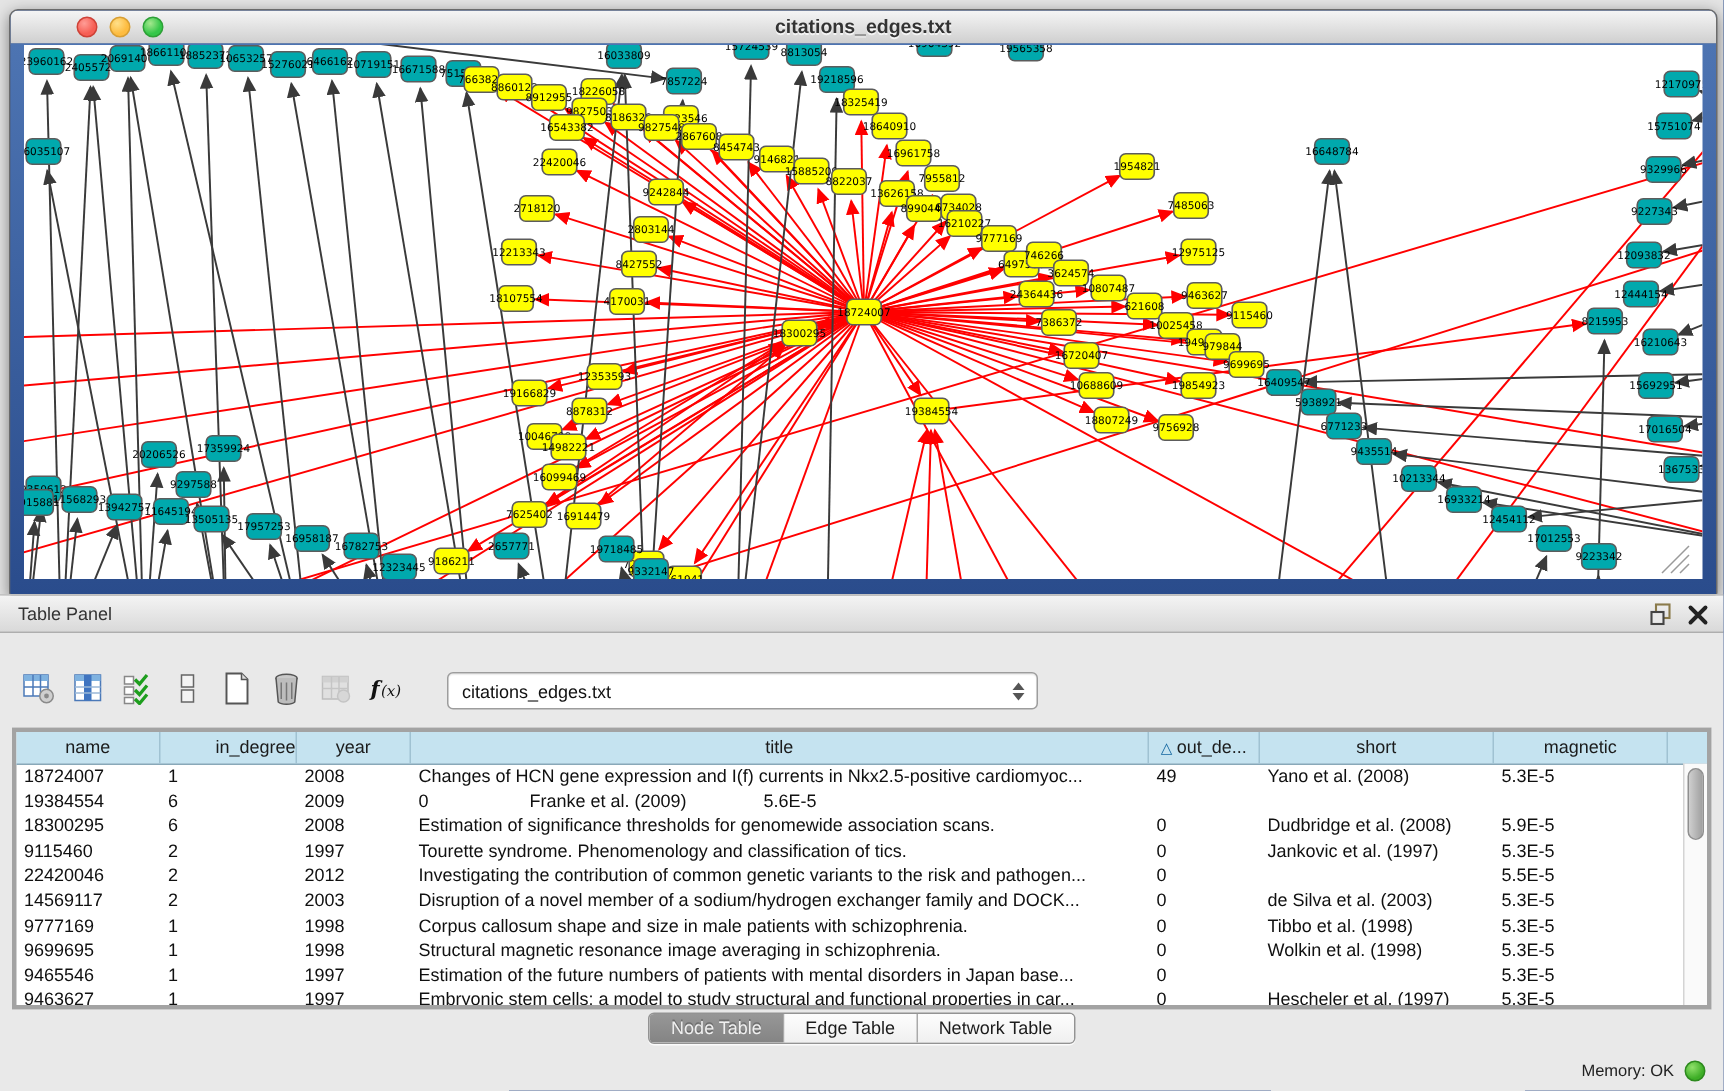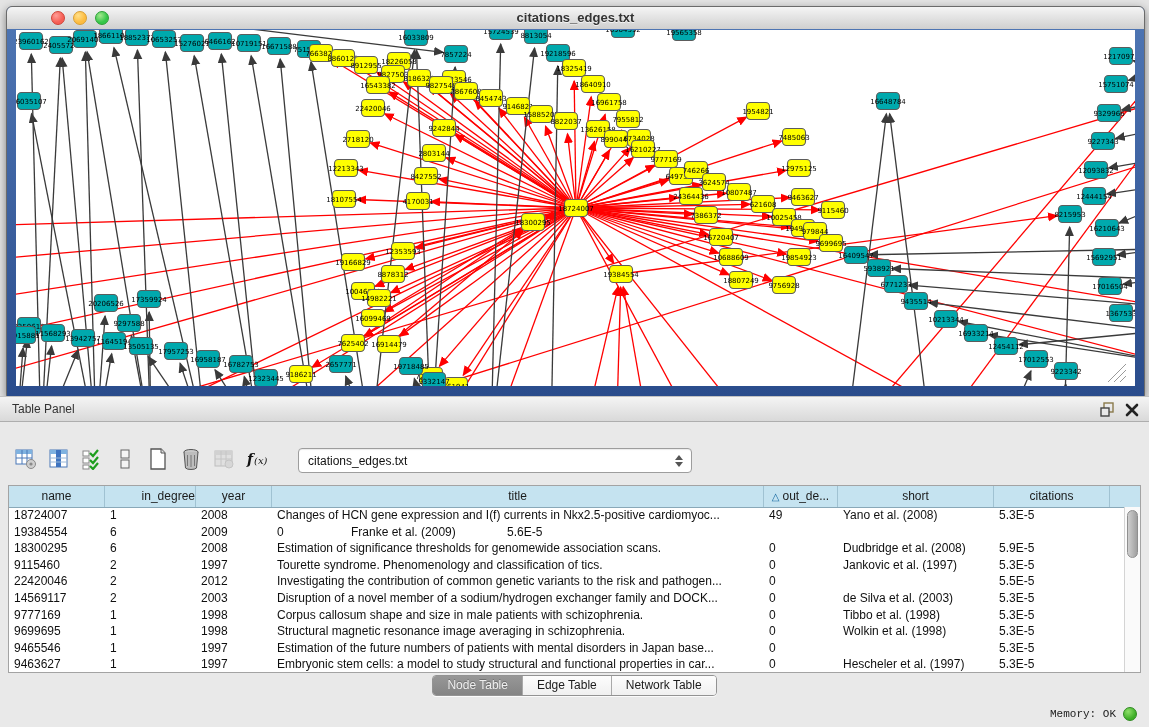--- a/index.html
+++ b/index.html
@@ -21,35 +21,35 @@
   .ph-icons{position:absolute;right:10px;top:5px;display:flex;gap:10px;align-items:center;}
   .panel-body{position:absolute;left:0;top:422px;width:1149px;height:305px;background:#e9e9e9;}
   .toolbar{position:absolute;left:14px;top:22px;height:30px;display:flex;align-items:center;gap:9px;}
   .tb-btn{width:24px;height:24px;display:flex;align-items:center;justify-content:center;}
   .combobox{margin-left:12px;width:392px;height:23px;background:#fff;border:1px solid #9d9d9d;border-radius:4px;display:flex;align-items:center;position:relative;box-shadow:inset 0 1px 1px rgba(0,0,0,.08);}
   .combobox .cb-text{font-size:12px;color:#111;padding-left:9px;flex:1;}
   .cb-arrows{width:16px;display:flex;flex-direction:column;align-items:center;gap:2px;padding-right:4px;}
   .cb-arrows i{display:block;width:0;height:0;border-left:4px solid transparent;border-right:4px solid transparent;}
   .cb-arrows i.up{border-bottom:5px solid #555;}
   .cb-arrows i.dn{border-top:5px solid #555;}
-  .tablebox{position:absolute;left:8px;top:63px;width:1133px;height:188px;background:#fff;border:1px solid #a3a3a3;box-sizing:border-box;}
+  .tablebox{position:absolute;left:8px;top:63px;width:1133px;height:188px;background:#fff;border:3px solid #a3a3a3;box-sizing:border-box;}
   .thead{display:flex;height:21px;background:#c5e3f0;border-bottom:1px solid #89a8b8;}
   .thead .hc{box-sizing:border-box;border-right:1px solid #a0c2d2;font-size:12px;color:#1b1b1b;text-align:center;line-height:20px;overflow:hidden;white-space:nowrap;}
   .thead .hc .sortind{color:#1467a0;font-size:10px;margin-right:3px;}
   .tbody{position:absolute;left:0;top:21px;right:16px;bottom:0;overflow:hidden;}
   .trow{display:flex;height:16.6px;font-size:12px;color:#101010;}
   .trow .tc{box-sizing:border-box;padding:1px 4px 0 5px;overflow:hidden;white-space:nowrap;text-overflow:ellipsis;line-height:15.5px;}
   .vscroll{position:absolute;right:0;top:21px;width:16px;bottom:0;background:#fafafa;border-left:1px solid #d4d4d4;box-sizing:border-box;}
   .vthumb{position:absolute;left:2px;top:3px;width:11px;height:48px;border-radius:6px;background:linear-gradient(90deg,#cfcfcf,#9f9f9f);border:1px solid #8f8f8f;box-sizing:border-box;}
   .tabsrow{position:absolute;left:0;top:253px;width:1149px;height:22px;display:flex;justify-content:center;}
   .segmented{display:flex;height:19px;border:1px solid #939393;border-radius:4px;overflow:hidden;background:#fbfbfb;box-shadow:0 1px 0 rgba(255,255,255,.8);}
   .seg{font-size:12px;line-height:19px;padding:0 14px;color:#1c1c1c;border-right:1px solid #a9a9a9;background:linear-gradient(180deg,#fdfdfd,#f0f0f0);}
   .seg:last-child{border-right:none;}
   .seg.sel{background:linear-gradient(180deg,#979797,#848484);color:#efefef;text-shadow:0 -1px 0 rgba(0,0,0,.25);}
-  .statusbar{position:absolute;right:12px;bottom:6px;display:flex;align-items:center;gap:7px;font-family:Liberation Mono, monospace;}
+  .statusbar{position:absolute;right:12px;bottom:6px;display:flex;align-items:center;gap:7px;}
   .statusbar .mem{font-size:11px;color:#222;}
   .memdot{width:14px;height:14px;border-radius:50%;background:radial-gradient(circle at 35% 30%,#8fe06a,#3eae27 65%);border:1px solid #2d8a1e;box-sizing:border-box;}
 </style>
 </head>
 <body>
 
 <div class="net-window">
   <div class="titlebar">
     <span class="tl r"></span>
     <span class="tl y"></span>
@@ -797,21 +797,21 @@
   </div>
 
   <div class="tablebox">
     <div class="thead" id="thead">
         <div class="hc" style="width: 96px;"><span>name</span></div>
         <div class="hc" style="width: 91px; text-align: right;"><span>in_degree</span></div>
         <div class="hc" style="width: 76px;"><span>year</span></div>
         <div class="hc" style="width: 492px;"><span>title</span></div>
         <div class="hc" style="width: 74px;"><span class="sortind">△</span><span>out_de...</span></div>
         <div class="hc" style="width: 156px;"><span>short</span></div>
-        <div class="hc" style="width: 116px;"><span>citations</span></div>
+        <div class="hc" style="width: 116px;"><span>magnetic</span></div>
       </div>
     <div class="tbody" id="tbody">
         <div class="trow">
           <div class="tc" style="width: 96px;">18724007</div>
           <div class="tc" style="width: 91px;">1</div>
           <div class="tc" style="width: 76px;">2008</div>
           <div class="tc" style="width: 492px;">Changes of HCN gene expression and I(f) currents in Nkx2.5-positive cardiomyoc...</div>
           <div class="tc" style="width: 74px;">49</div>
           <div class="tc" style="width: 156px;">Yano et al. (2008)</div>
           <div class="tc" style="width: 116px;">5.3E-5</div>

